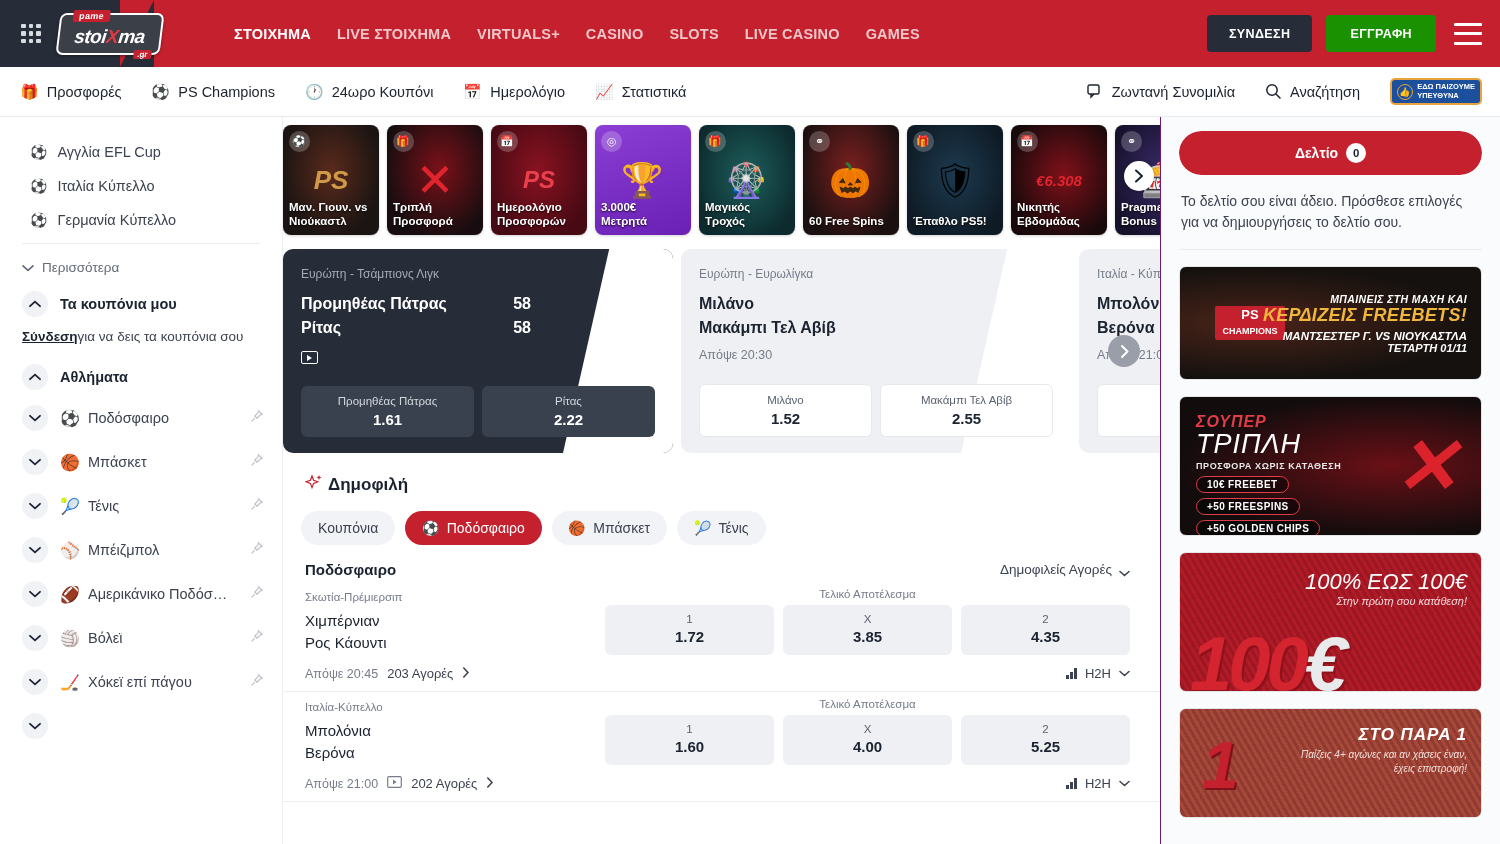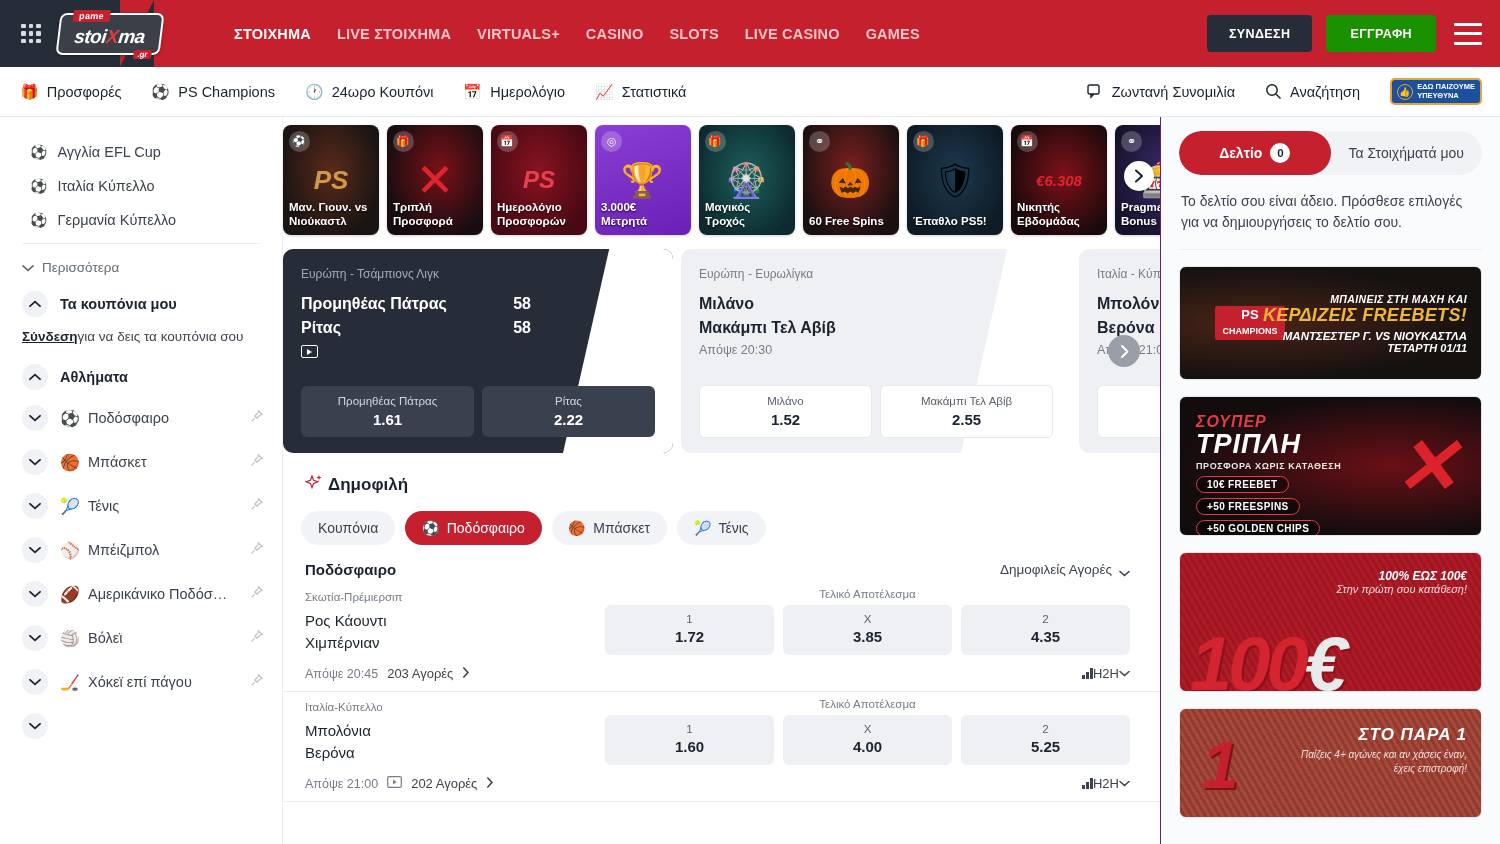--- a/index.html
+++ b/index.html
@@ -287,21 +287,21 @@
   .mcard.light .m-league { color: #767c8a; }
   .m-team-row {
     display: flex; align-items: center; justify-content: space-between;
     font-size: 16px; font-weight: bold; margin-bottom: 6px;
     position: relative; z-index: 2; max-width: 230px;
   }
   .mcard.dark .m-team-row { color: #ffffff; }
   .mcard.light .m-team-row { color: #1c2330; }
   .m-meta {
     margin-top: auto; font-size: 12.5px;
-    position: relative; z-index: 2; padding-bottom: 28px;
+    position: relative; z-index: 2; padding-bottom: 22px;
   }
   .mcard.dark .m-meta { color: #c8cdd6; }
   .mcard.light .m-meta { color: #767c8a; }
   .m-odds { display: flex; gap: 8px; position: relative; z-index: 2; }
   .m-odd {
     flex: 1 1 0; border-radius: 6px;
     padding: 9px 6px; text-align: center; cursor: pointer;
   }
   .mcard.dark .m-odd { background: #3a414e; }
   .mcard.light .m-odd { background: #ffffff; border: 1px solid #e6e8ec; }
@@ -370,21 +370,21 @@
   }
   .br-odd .ol { font-size: 11.5px; color: #5b6170; margin-bottom: 3px; }
   .br-odd .ov { font-size: 15px; font-weight: bold; color: #1c2330; }
   .br-bottom {
     display: flex; align-items: center; gap: 9px;
     padding: 11px 0 10px 0;
     font-size: 12.5px; color: #767c8a;
   }
   .br-bottom .markets-count { color: #3c4250; font-size: 13px; }
   .br-h2h {
-    margin-left: auto; display: flex; align-items: center; gap: 0;
+    margin-left: auto; display: flex; align-items: center; gap: 8px;
     font-size: 13px; color: #3c4250; cursor: pointer;
   }
   .bars-ico { display: inline-flex; align-items: flex-end; gap: 1.5px; height: 11px; }
   .bars-ico i { width: 2.5px; background: #3c4250; display: block; }
   .bars-ico i:nth-child(1){height:4px;} .bars-ico i:nth-child(2){height:7px;} .bars-ico i:nth-child(3){height:11px;}
 
   
   .rightpanel {
     width: 340px; flex: 0 0 340px;
     background: #fafbfc;
@@ -439,39 +439,39 @@
   .banner-ps { background: radial-gradient(ellipse at 25% 50%, #4a2418 0%, #15110f 70%); }
   .banner-ps .pb-l1, .banner-ps .pb-l3, .banner-ps .pb-l4 { color: #ffffff; }
   .banner-ps .pb-l2 { color: #f0b73a; }
   .banner-triple {
     background: radial-gradient(ellipse at 70% 50%, #6a1016 0%, #120c0d 72%);
     height: 140px; justify-content: flex-start; padding-left: 16px; align-items: flex-start;
     padding-top: 16px;
   }
   .banner-triple .pb-text { text-align: left; }
   .banner-triple .bt-super { color: #e23c46; font-size: 16px; font-weight: bold; font-style: italic; letter-spacing: 1px; }
-  .banner-triple .bt-tripli { color: #ffffff; font-size: 27px; font-weight: bold; font-style: italic; letter-spacing: 1px; line-height: 1; }
+  .banner-triple .bt-tripli { color: #ffffff; font-size: 27px; font-weight: normal; font-style: italic; letter-spacing: 1px; line-height: 1; }
   .banner-triple .bt-sub { color: #e8e8e8; font-size: 9px; font-weight: bold; letter-spacing: .6px; margin-top: 3px; }
   .bt-pill {
     border: 1.5px solid #e23c46; border-radius: 11px;
     color: #fff; font-size: 10px; font-weight: bold;
     padding: 2px 10px; margin-top: 5px; display: inline-block;
     background: rgba(0,0,0,.4); letter-spacing: .4px;
   }
   .bt-x {
     position: absolute; right: 22px; top: 50%; transform: translateY(-50%);
     font-size: 78px; color: #e8252f; font-weight: bold; opacity: .92; z-index: 1;
     font-style: italic;
   }
   .banner-100 {
     height: 140px;
     background: repeating-linear-gradient(60deg, #b01b27 0 3px, #9d1722 3px 6px);
     justify-content: flex-end; align-items: flex-start; padding-top: 16px;
   }
-  .banner-100 .b1-top { color: #fff; font-size: 12px; font-weight: bold; font-style: italic; text-align: right; }
+  .banner-100 .b1-top { color: #fff; font-size: 22px; font-weight: normal; font-style: italic; text-align: right; }
   .banner-100 .b1-sub { color: #f3d7d9; font-size: 11px; font-style: italic; text-align: right; }
   .b1-big {
     position: absolute; left: 10px; bottom: -16px; z-index: 1;
     font-size: 76px; font-weight: bold; font-style: italic;
     color: #d32430; letter-spacing: -4px;
     text-shadow: 2px 2px 0 #8d1119;
   }
   .b1-big .eu { color: #e9eaec; }
   .banner-para {
     height: 110px;
@@ -902,22 +902,22 @@
         <svg width="11" height="7" viewBox="0 0 11 7">
             <path d="M1 1.5 L5.5 5.5 L10 1.5" fill="none" stroke="#3c4250" stroke-width="1.6" stroke-linecap="round"></path>
           </svg>
       </span>
     </div>
 
     <div class="bet-row">
       <div class="br-top">
         <div class="br-left">
           <div class="br-league">Σκωτία-Πρέμιερσιπ</div>
+          <div class="br-team">Χιμπέρνιαν</div>
           <div class="br-team">Ρος Κάουντι</div>
-          <div class="br-team">Χιμπέρνιαν</div>
         </div>
         <div class="br-right">
           <div class="br-market-label">Τελικό Αποτέλεσμα</div>
           <div class="br-odds">
             <div class="br-odd">
               <div class="ol">1</div>
               <div class="ov">1.72</div>
             </div>
             <div class="br-odd">
               <div class="ol">X</div>
@@ -1006,23 +1006,20 @@
     </div>
 
   </main>
 
   <aside class="rightpanel">
     <div class="slip-tabs">
       <button class="slip-tab active">
         <span>Δελτίο</span>
         <span class="slip-count">0</span>
       </button>
-      <button class="slip-tab">
-        <span>Τα Στοιχήματά μου</span>
-      </button>
     </div>
     <div class="slip-empty">Το δελτίο σου είναι άδειο. Πρόσθεσε επιλογές για να δημιουργήσεις το δελτίο σου.</div>
 
     <div class="promo-banner banner-ps">
       <div class="pb-art">
         <div class="pb-badge">
           <span>PS</span><br>
           <span style="font-size:9px">CHAMPIONS</span>
         </div>
       </div>

